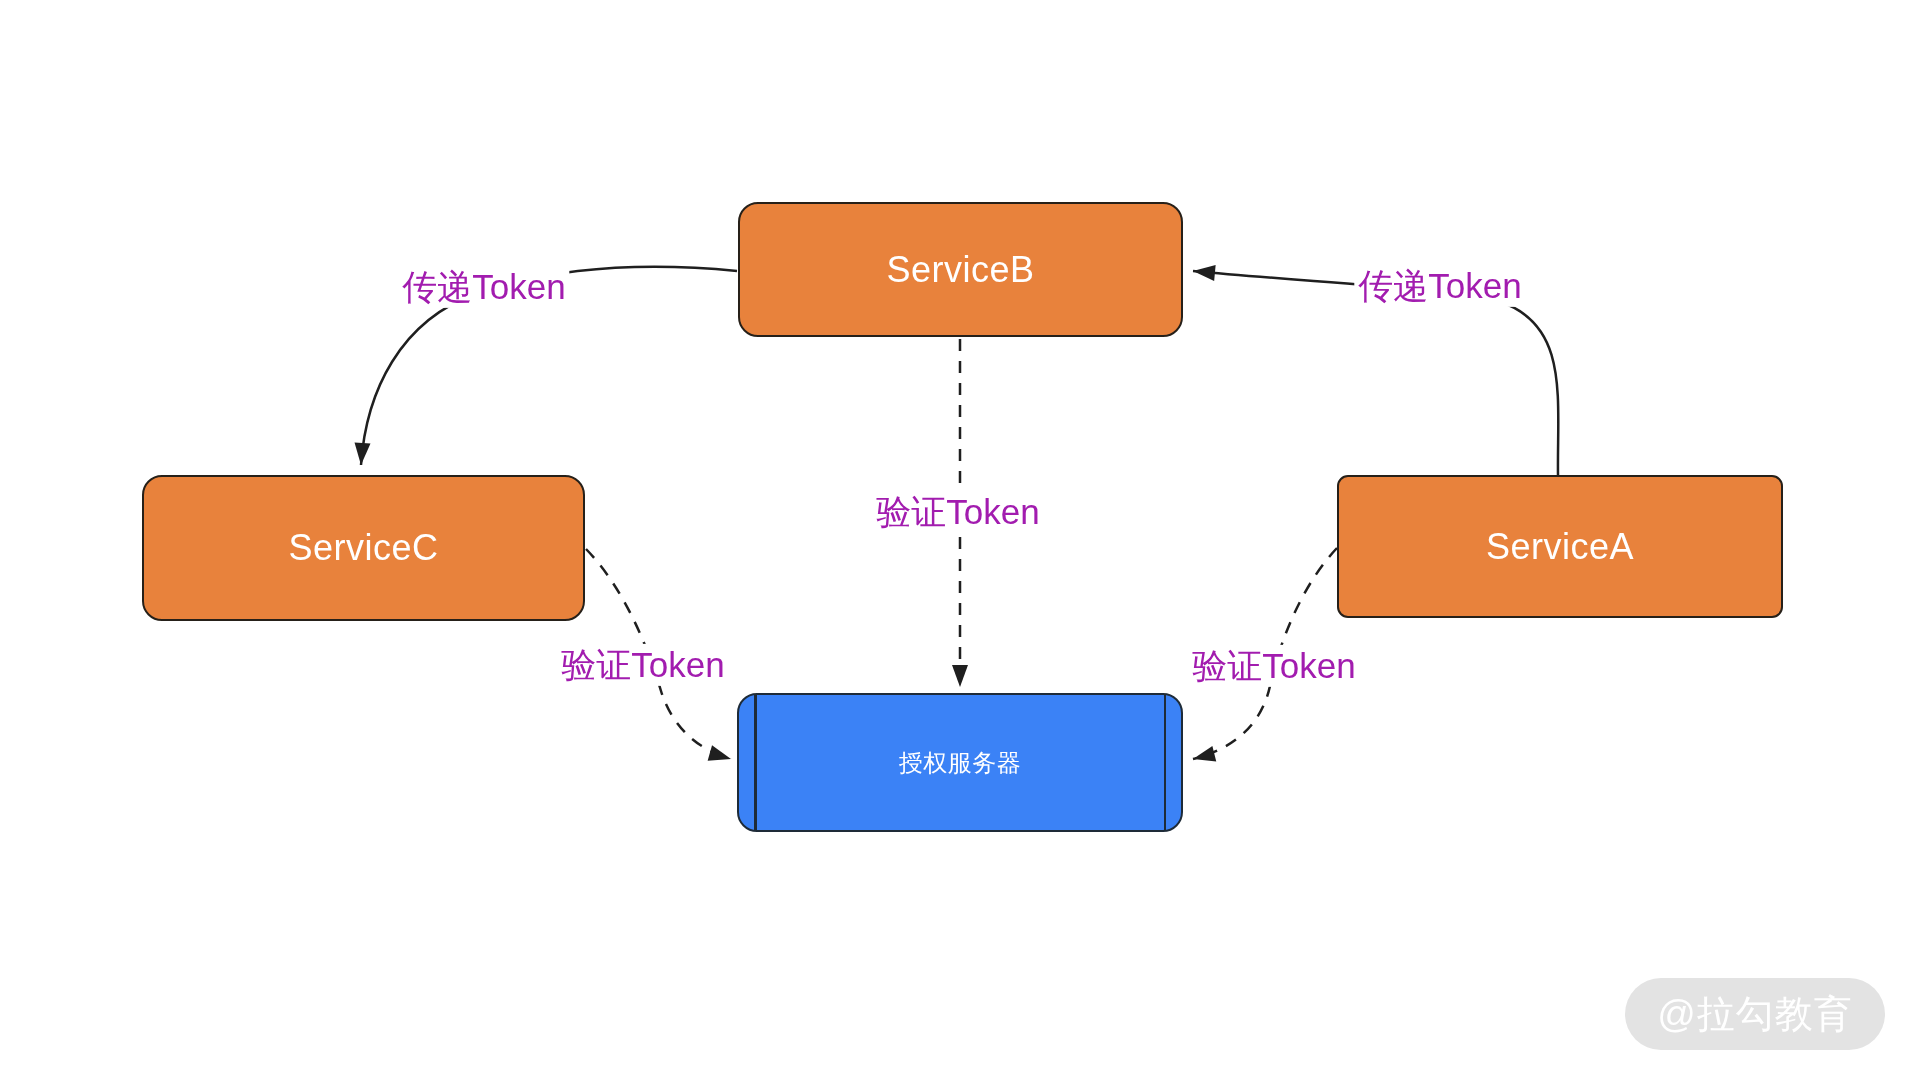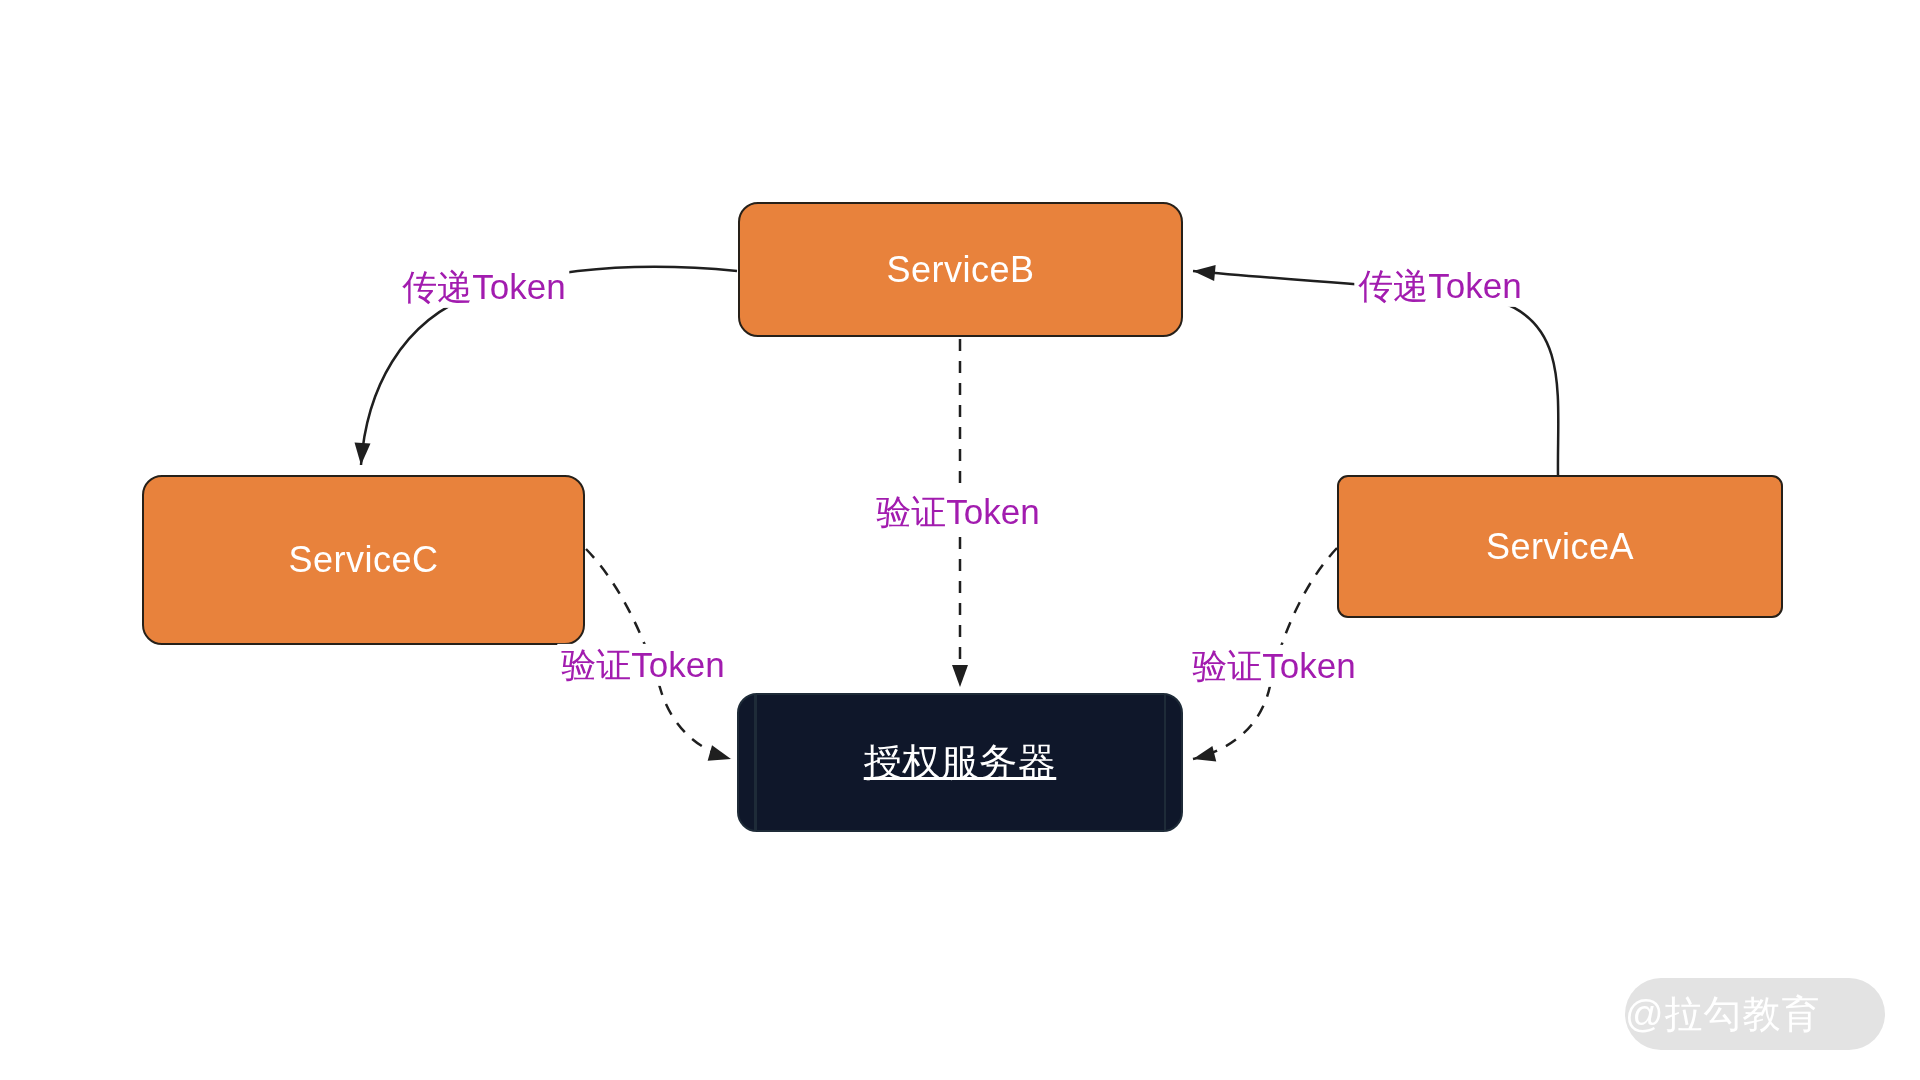--- a/index.html
+++ b/index.html
@@ -31,37 +31,36 @@
     color: #ffffff;
     font-size: 36px;
     letter-spacing: 0.5px;
     text-align: center;
   }
   .node--service {
     background: #e8823c;
     border-color: #262019;
   }
   .node--auth {
-    background: #0f172a;
+    background: #3b82f6;
     border-color: #1e2b38;
-    font-size: 38px;
-    text-decoration: underline;
+    font-size: 24px;
   }
   .node--auth .vbar {
     position: absolute;
     top: 0;
     bottom: 0;
     width: 2.5px;
     background: #1e2b38;
   }
   .node--auth .vbar.left  { left: 15px; }
   .node--auth .vbar.right { right: 15px; }
 
   #node-service-b { left: 738px; top: 202px; width: 445px; height: 135px; }
-  #node-service-c { left: 142px; top: 475px; width: 443px; height: 170px; }
+  #node-service-c { left: 142px; top: 475px; width: 443px; height: 146px; }
   #node-service-a { left: 1337px; top: 475px; width: 446px; height: 143px; border-radius: 11px; }
   #node-auth      { left: 737px; top: 693px; width: 446px; height: 139px; }
 
   .edge-label {
     position: absolute;
     z-index: 3;
     transform: translate(-50%, -50%);
     background: #ffffff;
     color: #a21caf;
     font-size: 35px;
@@ -81,21 +80,21 @@
     left: 1625px;
     top: 978px;
     width: 260px;
     height: 72px;
     border-radius: 36px;
     background: #e3e3e3;
     color: #ffffff;
     font-size: 38px;
     display: flex;
     align-items: center;
-    justify-content: flex-start;
+    justify-content: center;
     letter-spacing: 1px;
   }
 </style>
 </head>
 <body>
 
 <div class="canvas">
 
   <svg class="edges-layer" width="1920" height="1080" viewBox="0 0 1920 1080" xmlns="http://www.w3.org/2000/svg">
     <defs>

